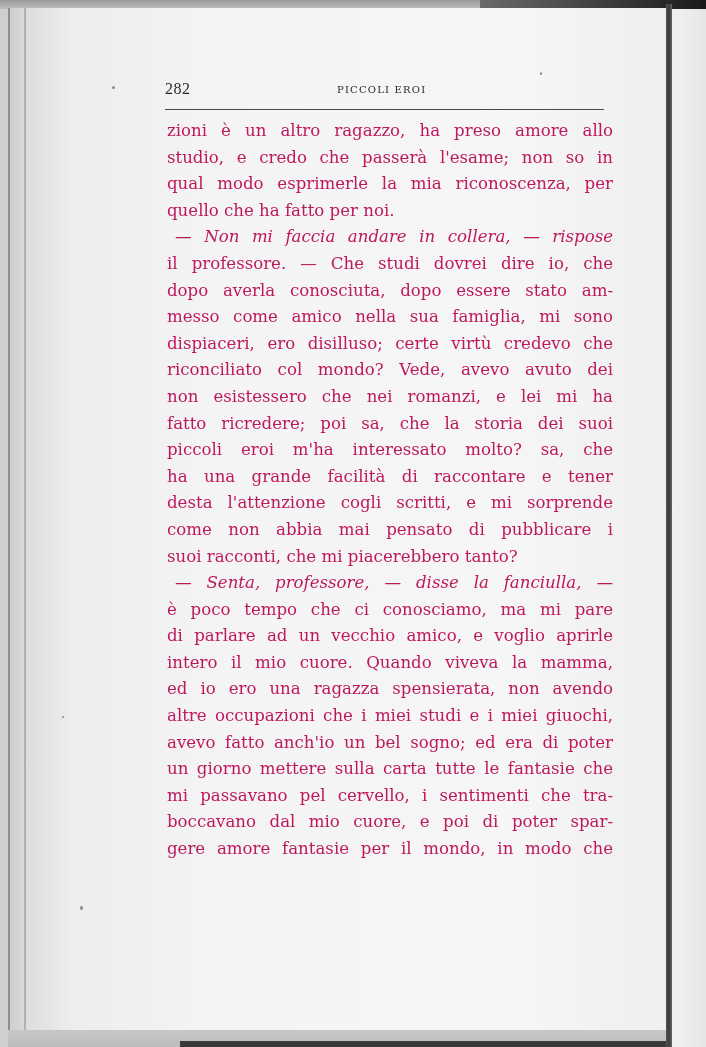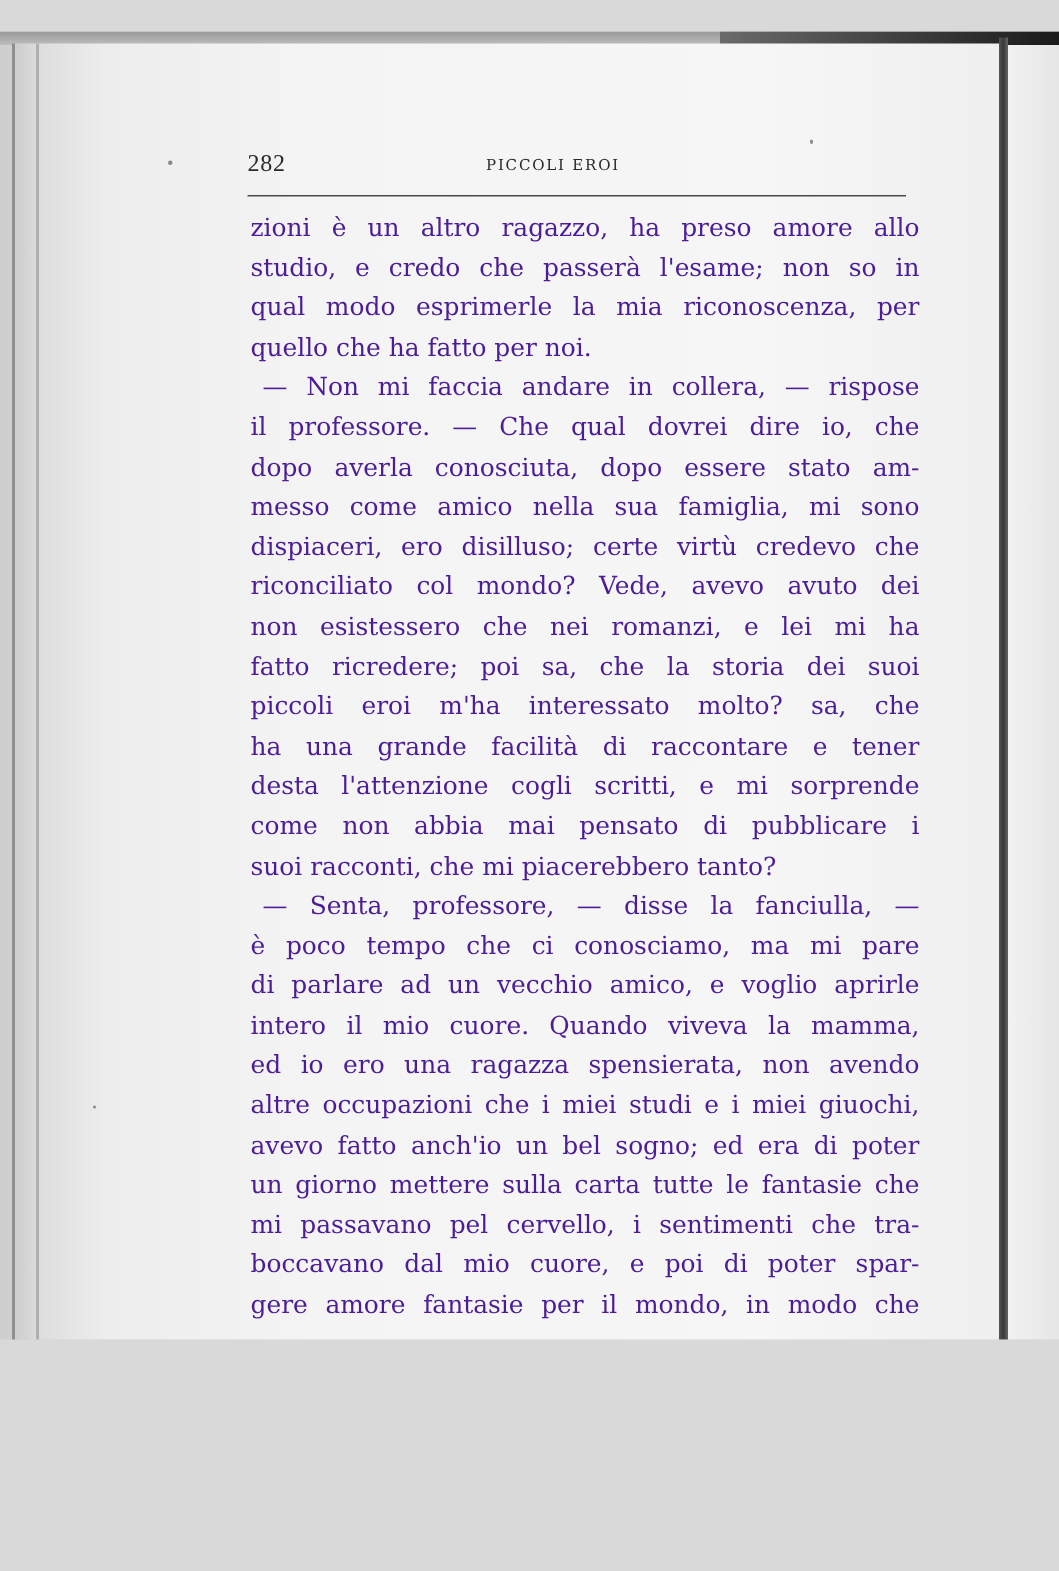--- a/index.html
+++ b/index.html
@@ -6,24 +6,23 @@
       margin: 0;
       padding: 0;
       width: 706px;
       height: 1047px;
       overflow: hidden;
       background: #d9d9d9;
     }
     .scan {
       position: relative;
       width: 706px;
-      height: 872px;
+      height: 1047px;
       background: #cfcfcf;
       overflow: hidden;
-      margin-top: 21px;
     }
     .top-shadow {
       position: absolute;
       left: 0; top: 0;
       width: 706px; height: 9px;
       background: linear-gradient(to bottom, #9a9a9a, #bdbdbd);
     }
     .top-shadow-right {
       position: absolute;
       left: 480px; top: 0;
@@ -77,54 +76,55 @@
     }
     .page-number {
       position: absolute;
       left: 0; top: 0;
       font-size: 16px;
       font-family: "Liberation Serif", serif;
       letter-spacing: 0.5px;
     }
     .running-title {
       position: absolute;
-      left: 159px; top: 4px;
+      left: 172px; top: 4px;
       font-size: 10px;
       letter-spacing: 1.2px;
       font-family: "DejaVu Serif", serif;
     }
     .header-rule {
       position: absolute;
       left: 165px; top: 109px;
       width: 439px; height: 1px;
       background: #4a4a4a;
     }
     .body-text {
       position: absolute;
       left: 167px; top: 118px;
       width: 446px;
       font-family: "DejaVu Serif", serif;
       font-size: 16.6px;
       line-height: 26.6px;
-      color: #4c1d95;
+      color: #be185d;
       text-align: justify;
       text-align-last: justify;
     }
     .line {
       display: block;
       white-space: nowrap;
       text-align: justify;
       text-align-last: justify;
       height: 26.6px;
     }
     .line.last {
       text-align-last: left;
     }
     .line.indent {
       padding-left: 8px;
+      font-style: italic;
     }
     .speck {
       position: absolute;
       width: 3px; height: 3px;
       border-radius: 50%;
       background: #888;
     }
   </style>
 </head>
 <body>
@@ -148,21 +148,21 @@
     <span class="running-title">PICCOLI EROI</span>
   </div>
   <div class="header-rule"></div>
 
   <div class="body-text" id="body-text">
       <span class="line">zioni è un altro ragazzo, ha preso amore allo</span>
       <span class="line">studio, e credo che passerà l'esame; non so in</span>
       <span class="line">qual modo esprimerle la mia riconoscenza, per</span>
       <span class="line last">quello che ha fatto per noi.</span>
       <span class="line indent">— Non mi faccia andare in collera, — rispose</span>
-      <span class="line">il professore. — Che qual dovrei dire io, che</span>
+      <span class="line">il professore. — Che studi dovrei dire io, che</span>
       <span class="line">dopo averla conosciuta, dopo essere stato am-</span>
       <span class="line">messo come amico nella sua famiglia, mi sono</span>
       <span class="line">dispiaceri, ero disilluso; certe virtù credevo che</span>
       <span class="line">riconciliato col mondo? Vede, avevo avuto dei</span>
       <span class="line">non esistessero che nei romanzi, e lei mi ha</span>
       <span class="line">fatto ricredere; poi sa, che la storia dei suoi</span>
       <span class="line">piccoli eroi m'ha interessato molto? sa, che</span>
       <span class="line">ha una grande facilità di raccontare e tener</span>
       <span class="line">desta l'attenzione cogli scritti, e mi sorprende</span>
       <span class="line">come non abbia mai pensato di pubblicare i</span>

